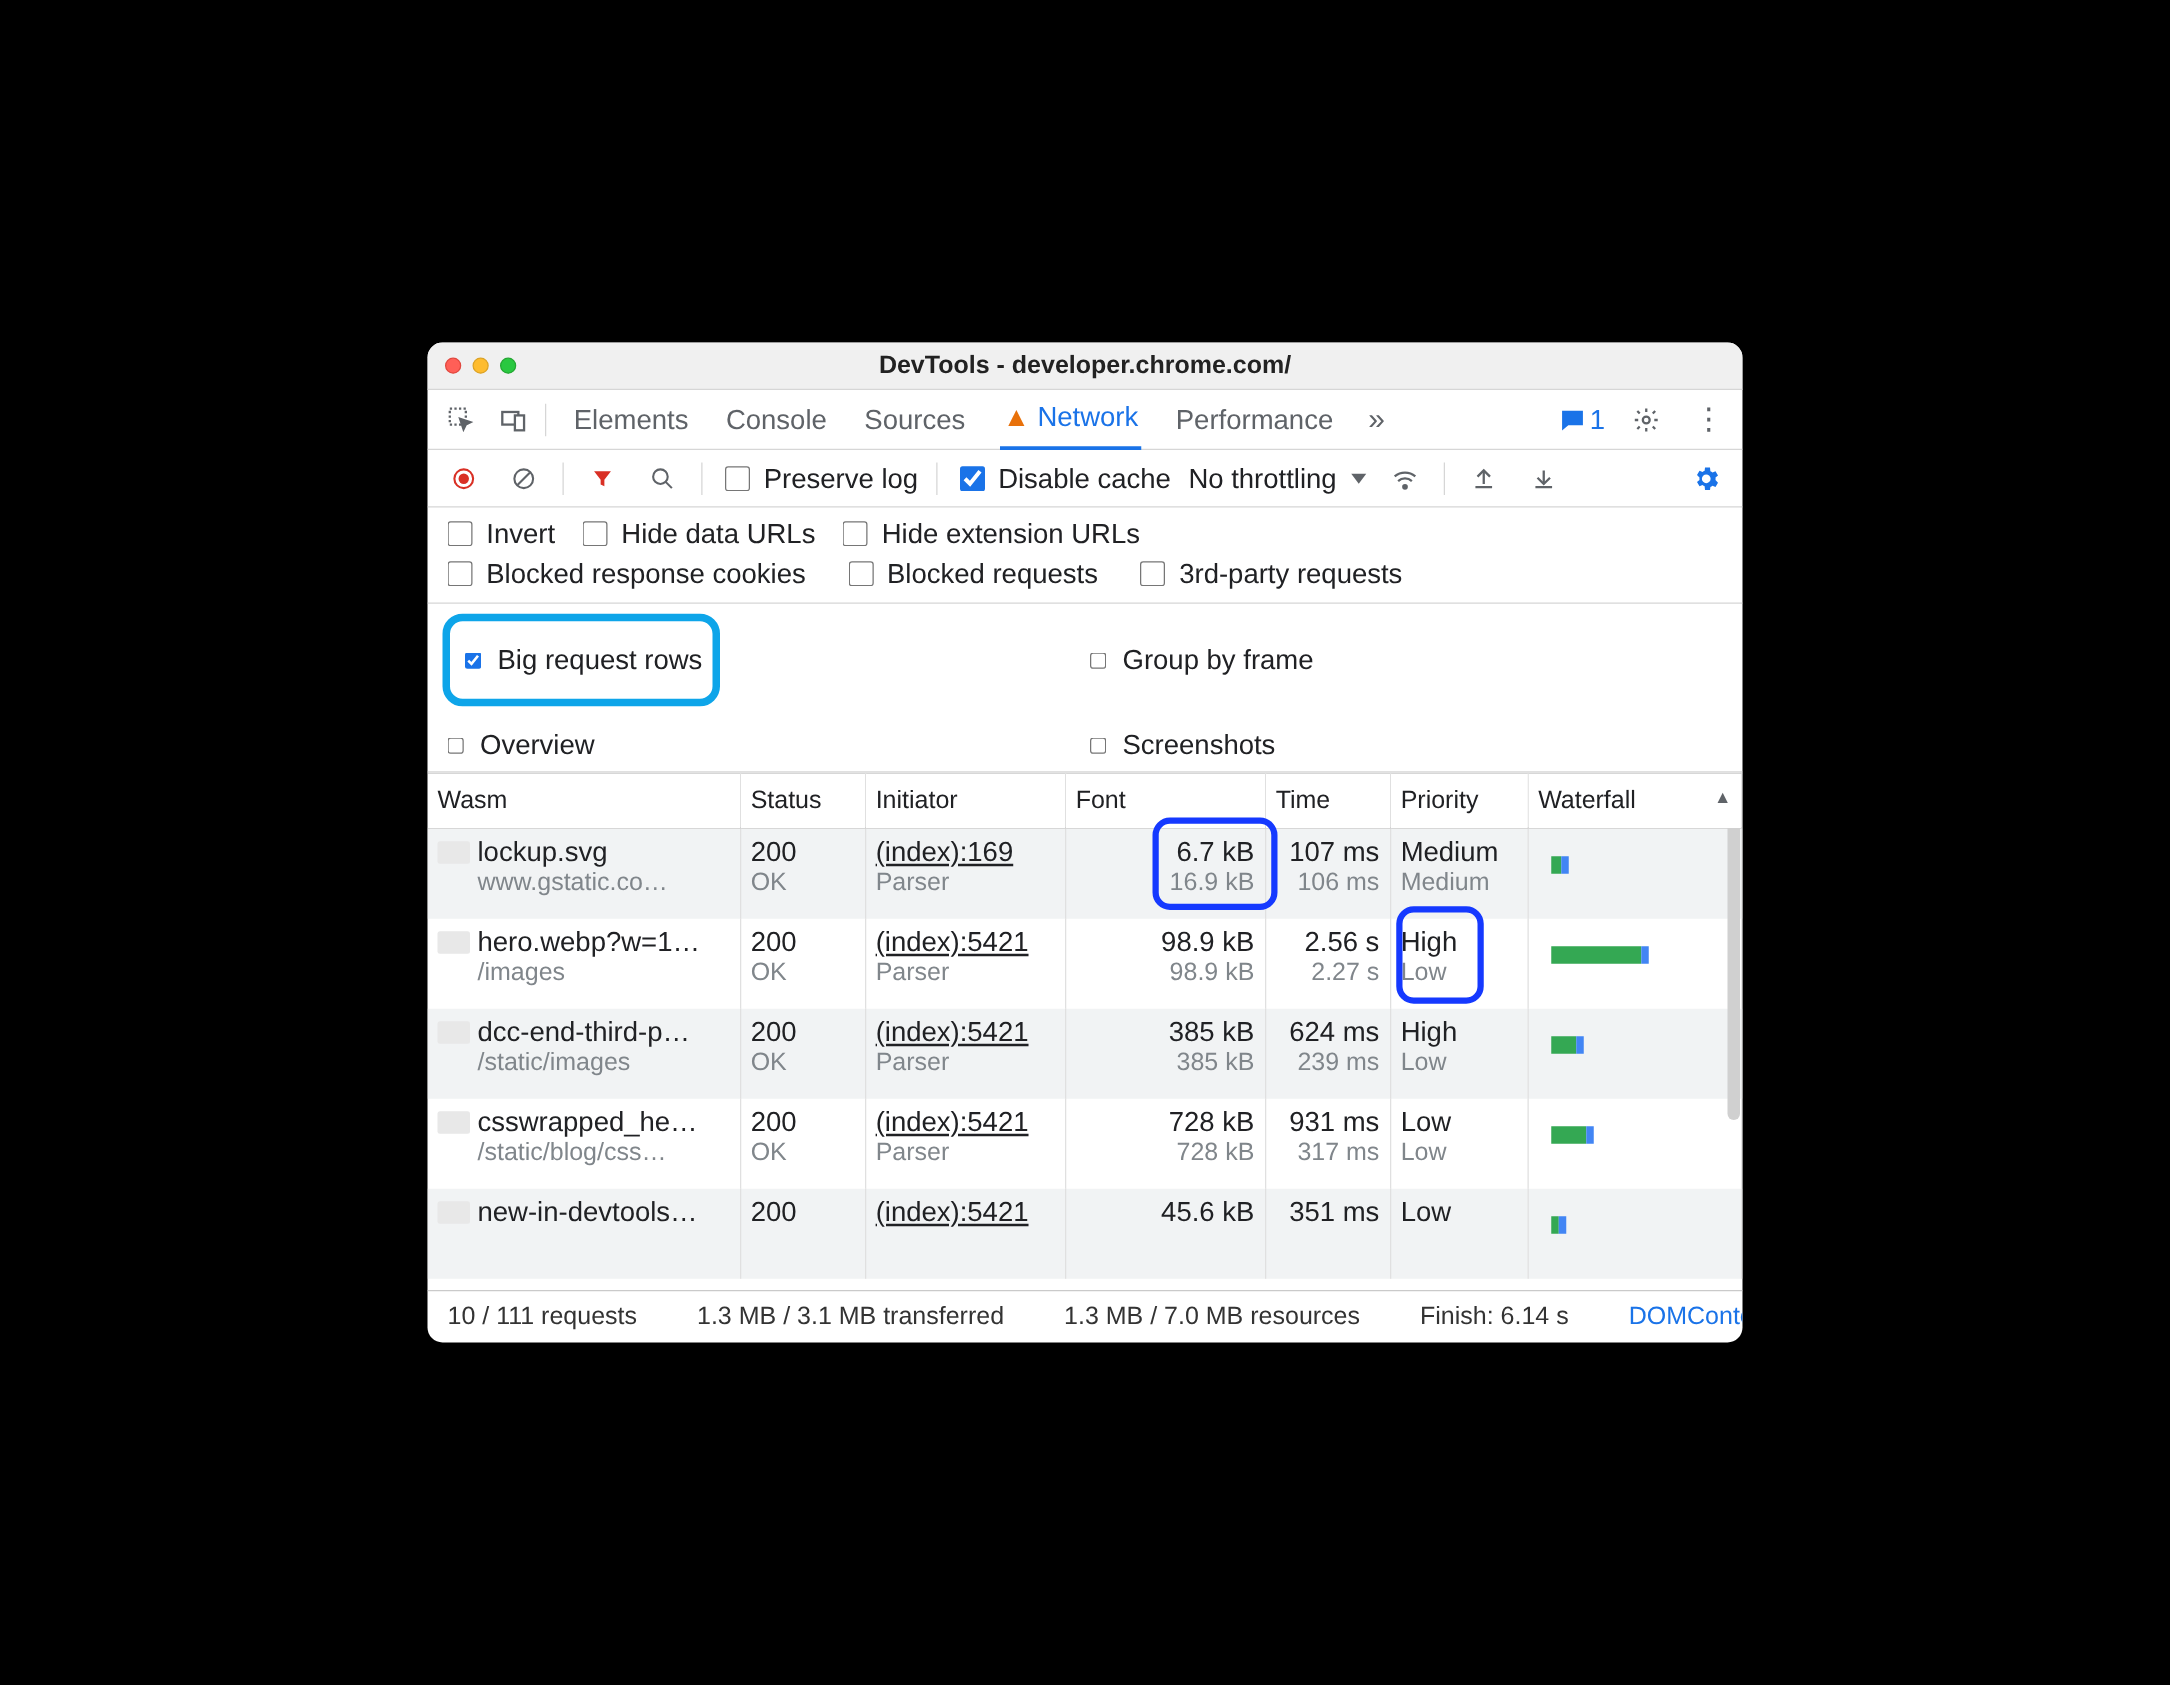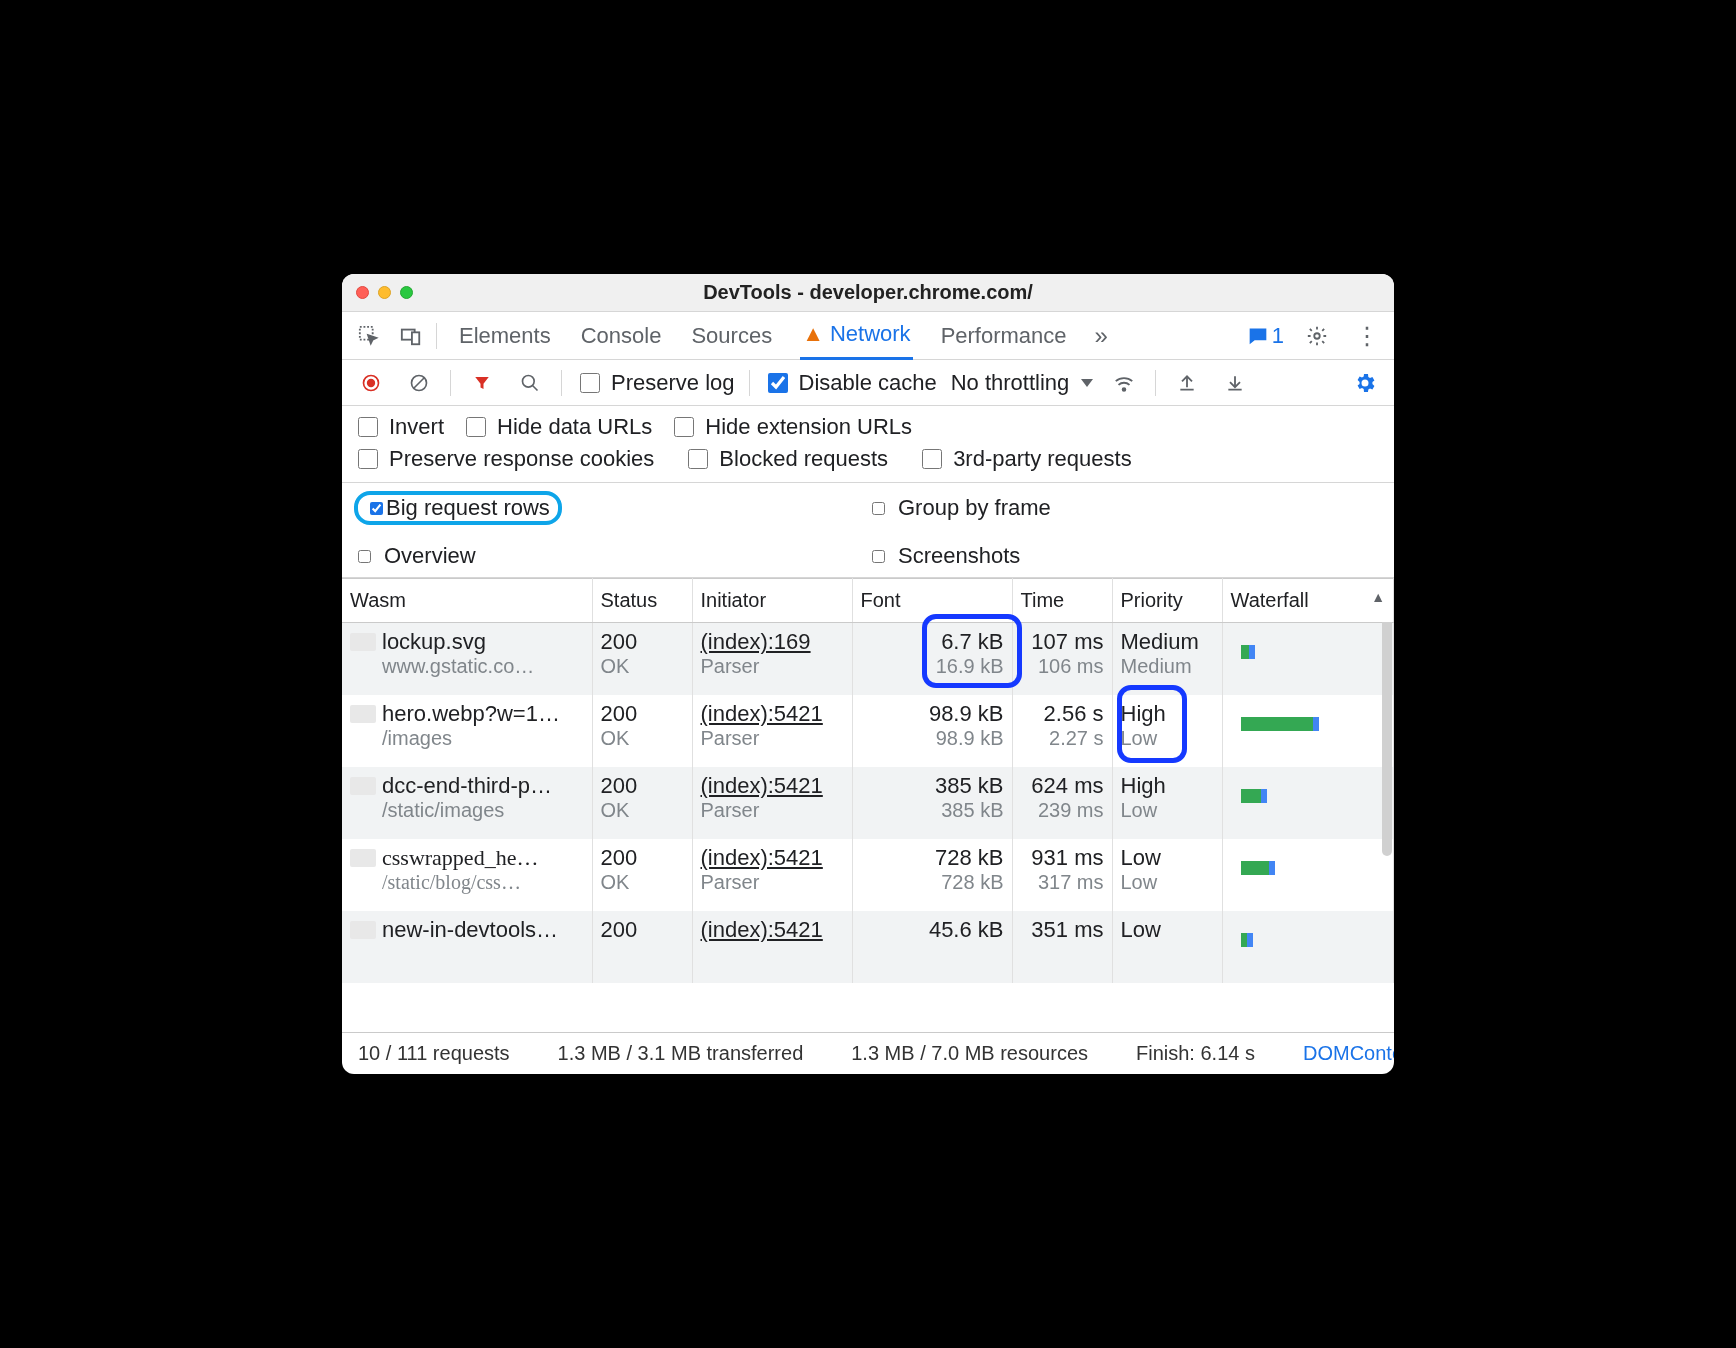--- a/index.html
+++ b/index.html
@@ -79,21 +79,21 @@
   .pills { display:flex; gap:10px; padding:2px 12px 10px; flex-wrap:wrap; }
   .pill { border:1px solid #1a73e8; color:#1a73e8; border-radius:10px; padding:4px 14px; font-size:20px; background:#fff; cursor:pointer;}
   .pill.active { background:#d2e3fc; }
 
   
   .blocked-row { display:flex; gap:30px; padding:0 12px 10px; border-bottom:1px solid #d6d6d6;}
 
   
   .opts { display:grid; grid-template-columns:1fr 1fr; padding:8px 12px; row-gap:18px; border-bottom:1px solid #d6d6d6;}
   .opt { display:flex; align-items:center; gap:10px; }
-  .highlight-blue { border:4px solid #0ea5e9; border-radius:16px; padding:0 8px; display:inline-flex; align-items:center; }
+  .highlight-blue { border:6px solid #0ea5e9; border-radius:16px; padding:18px 8px; display:inline-flex; align-items:center; gap:10px;}
 
   
   .table-wrap { flex:1; overflow:hidden; position:relative; }
   table { width:100%; border-collapse:collapse; table-layout:fixed; }
   th, td { text-align:left; font-weight:400; border-right:1px solid #e0e0e0; vertical-align:top; }
   thead th { font-size:20px; padding:10px 8px; border-bottom:1px solid #cacaca; border-top:1px solid #cacaca; background:#fff; position:sticky; top:0; }
   tbody tr { height:72px; }
   tbody tr.odd { background:#f1f3f4; }
   tbody td { padding:6px 8px; }
   .cell-main { color:#202124; }
@@ -269,21 +269,21 @@
     <label class="check">
         <input type="checkbox" style="">
         <span>Hide extension URLs</span>
       </label>
   </div>
 
 
   <div class="blocked-row">
     <label class="check">
         <input type="checkbox" style="">
-        <span>Preserve response cookies</span>
+        <span>Blocked response cookies</span>
       </label>
     <label class="check">
         <input type="checkbox" style="">
         <span>Blocked requests</span>
       </label>
     <label class="check">
         <input type="checkbox" style="">
         <span>3rd-party requests</span>
       </label>
   </div>
@@ -420,21 +420,21 @@
             <td>
               <div class="wf-wrap">
                 <div class="wf-line-blue"></div>
                 <div class="wf-line-red"></div>
                 <div class="wf-bar" style="left:10px;width:20px"></div>
                 <div class="wf-bar cap" style="left:30px;width:6px"></div>
               </div>
             </td>
           </tr>
           <tr>
-            <td><span class="thumb"></span><span style="display:inline-block;vertical-align:top;max-width:190px;font-family:Liberation Serif, serif;"><div class="cell-main">csswrapped_he…</div><div class="cell-sub">/static/blog/css…</div></span></td>
+            <td><span class="thumb"></span><span style="display:inline-block;vertical-align:top;max-width:190px;"><div class="cell-main">csswrapped_he…</div><div class="cell-sub">/static/blog/css…</div></span></td>
             <td>
               <div class="cell-main">200</div>
               <div class="cell-sub">OK</div>
             </td>
             <td>
               <div class="cell-main link">(index):5421</div>
               <div class="cell-sub">Parser</div>
             </td>
             <td class="size-col">
               <span class="cell-main">728 kB</span>

